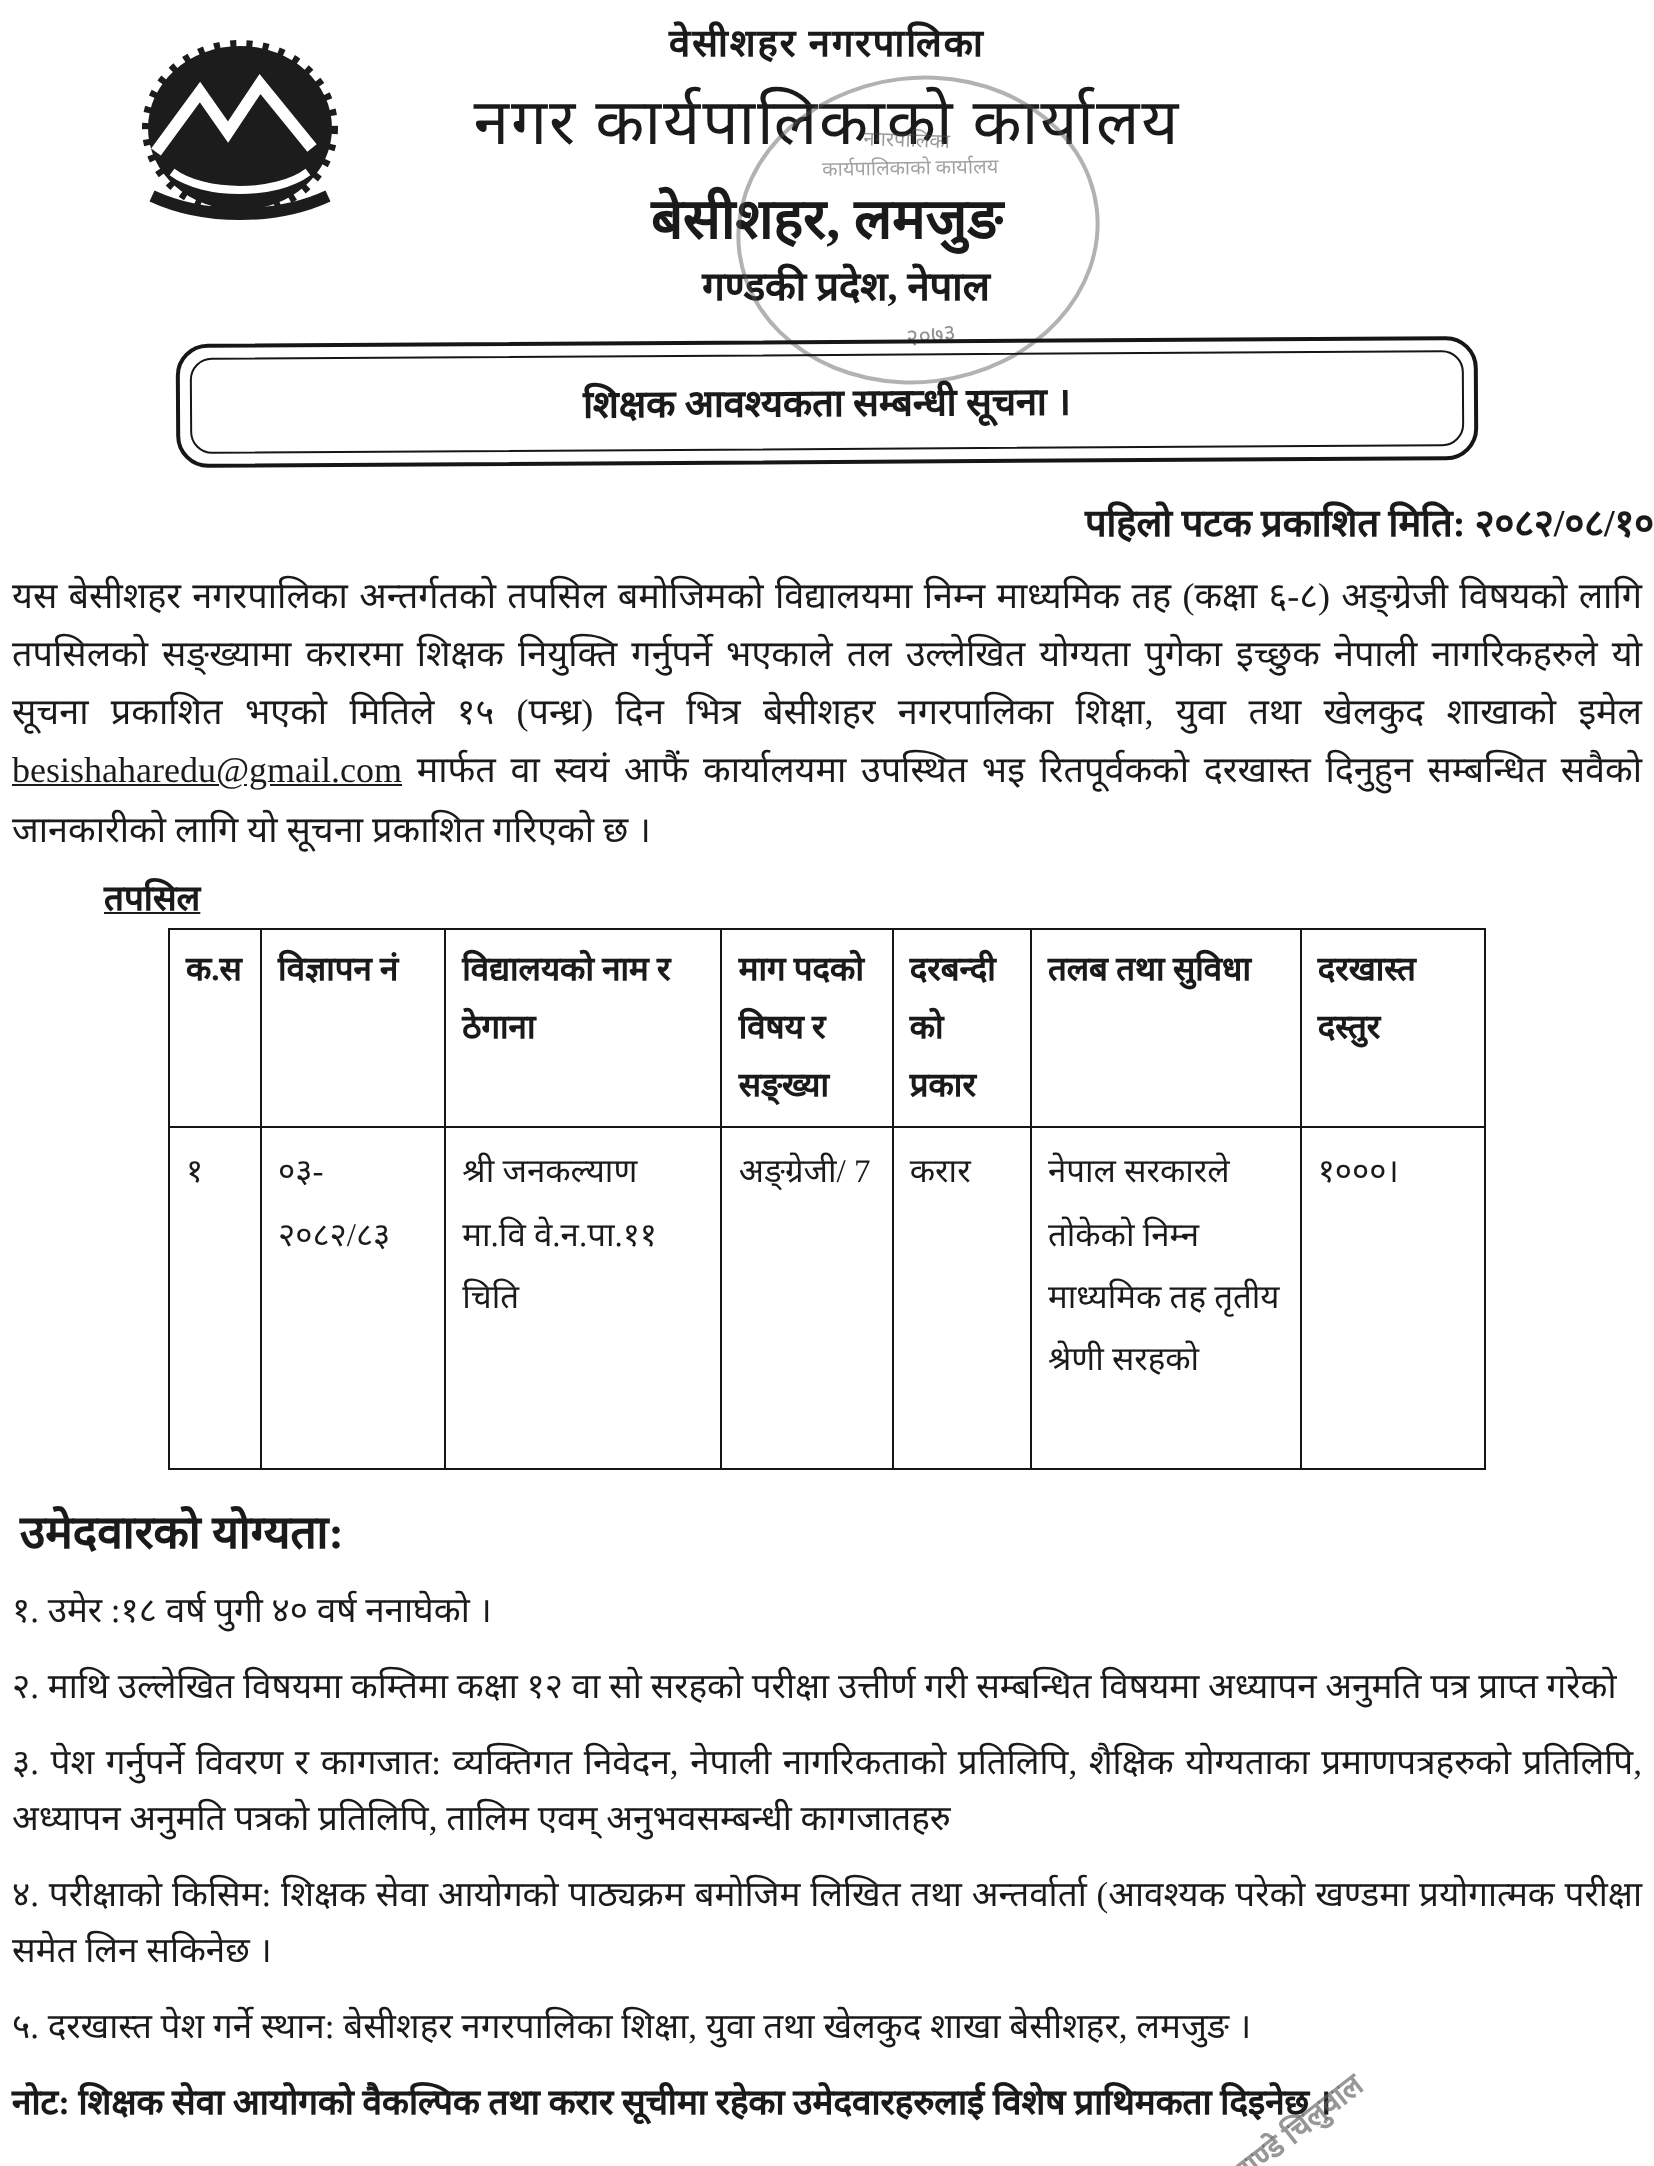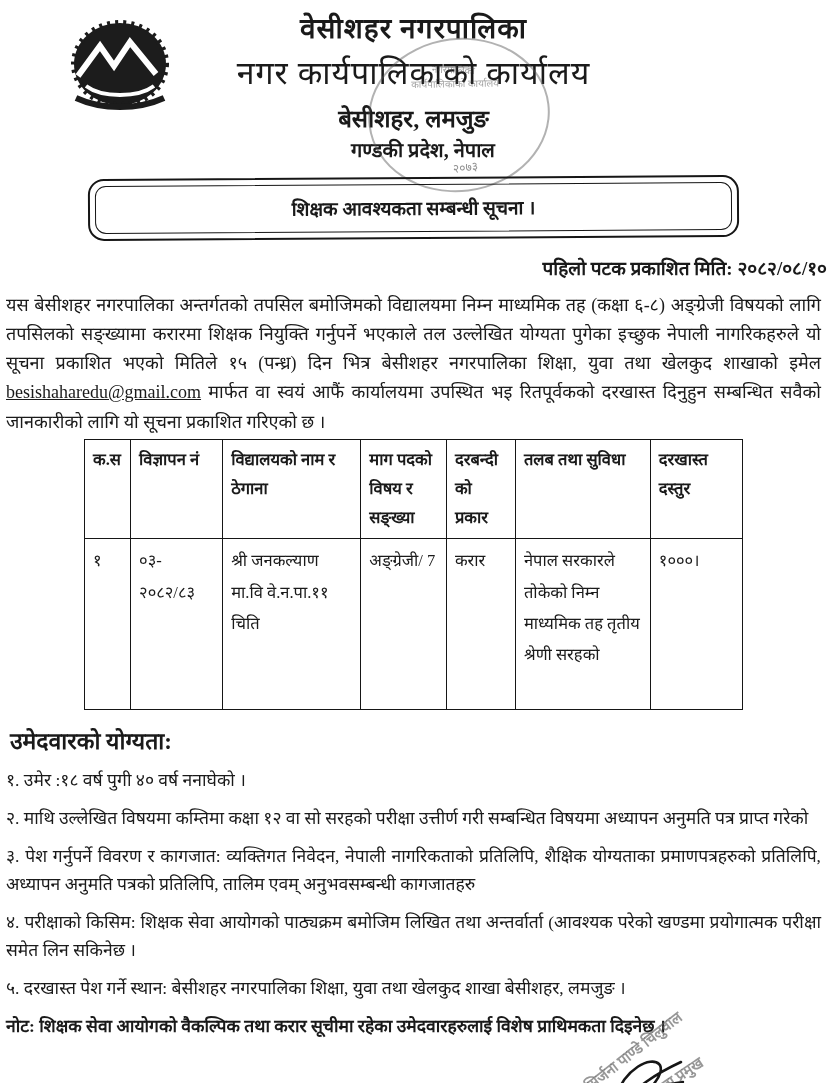--- a/index.html
+++ b/index.html
@@ -6,23 +6,23 @@
   body{
     width:827px;min-height:1083px;background:#ffffff;color:#1a1a1a;
     font-family:"Liberation Serif","DejaVu Serif",serif;
     position:relative;overflow:hidden;
   }
   .page{position:relative;width:827px;min-height:1083px;}
 
   
   .header{position:relative;text-align:center;padding-top:6px;}
   .emblem{position:absolute;left:62px;top:16px;width:118px;height:104px;}
-  .muni-title{font-size:28px;font-weight:bold;letter-spacing:1px;margin:2px 0 0 0;}
+  .muni-title{font-size:19px;font-weight:bold;letter-spacing:1px;margin:2px 0 0 0;}
   .office-title{font-size:32px;font-weight:normal;margin:4px 0 0 0;letter-spacing:1px;}
-  .addr1{font-size:24px;font-weight:bold;margin-top:8px;}
+  .addr1{font-size:28px;font-weight:bold;margin-top:8px;}
   .addr2{font-size:20px;font-weight:bold;margin-top:2px;padding-left:19px;}
   .stamp{
     position:absolute;left:368px;top:38px;width:178px;height:150px;
     border:2px solid rgba(85,85,85,.45);border-radius:50%;
     transform:rotate(-7deg);pointer-events:none;
   }
   .stamp .ring-text{
     position:absolute;left:0;right:0;top:22px;text-align:center;
     font-size:10px;color:rgba(70,70,70,.55);transform:rotate(9deg);
   }
@@ -118,20 +118,21 @@
   </div>
 
   <div class="title-box">
     <div class="title-box-inner">शिक्षक आवश्यकता सम्बन्धी सूचना ।</div>
   </div>
 
   <div class="pub-date">पहिलो पटक प्रकाशित मिति: २०८२/०८/१०</div>
 
   <p class="body-par"><span>यस बेसीशहर नगरपालिका अन्तर्गतको तपसिल बमोजिमको विद्यालयमा निम्न माध्यमिक तह (कक्षा ६-८) अङ्ग्रेजी विषयको लागि तपसिलको सङ्ख्यामा करारमा शिक्षक नियुक्ति गर्नुपर्ने भएकाले तल उल्लेखित योग्यता पुगेका इच्छुक नेपाली नागरिकहरुले यो सूचना प्रकाशित भएको मितिले १५ (पन्ध्र) दिन भित्र बेसीशहर नगरपालिका शिक्षा, युवा तथा खेलकुद शाखाको इमेल</span> <span class="email">besishaharedu@gmail.com</span> <span>मार्फत वा स्वयं आफैं कार्यालयमा उपस्थित भइ रितपूर्वकको दरखास्त दिनुहुन सम्बन्धित सवैको जानकारीको लागि यो सूचना प्रकाशित गरिएको छ ।</span></p>
 
+  <div class="tapasil">तपसिल</div>
 
   <table class="schedule">
     <thead>
       <tr>
         <th class="serial">क.स</th>
         <th class="advno">विज्ञापन नं</th>
         <th class="school">विद्यालयको नाम र ठेगाना</th>
         <th class="subject">माग पदको विषय र सङ्ख्या</th>
         <th class="postType">दरबन्दी को प्रकार</th>
         <th class="salary">तलब तथा सुविधा</th>

